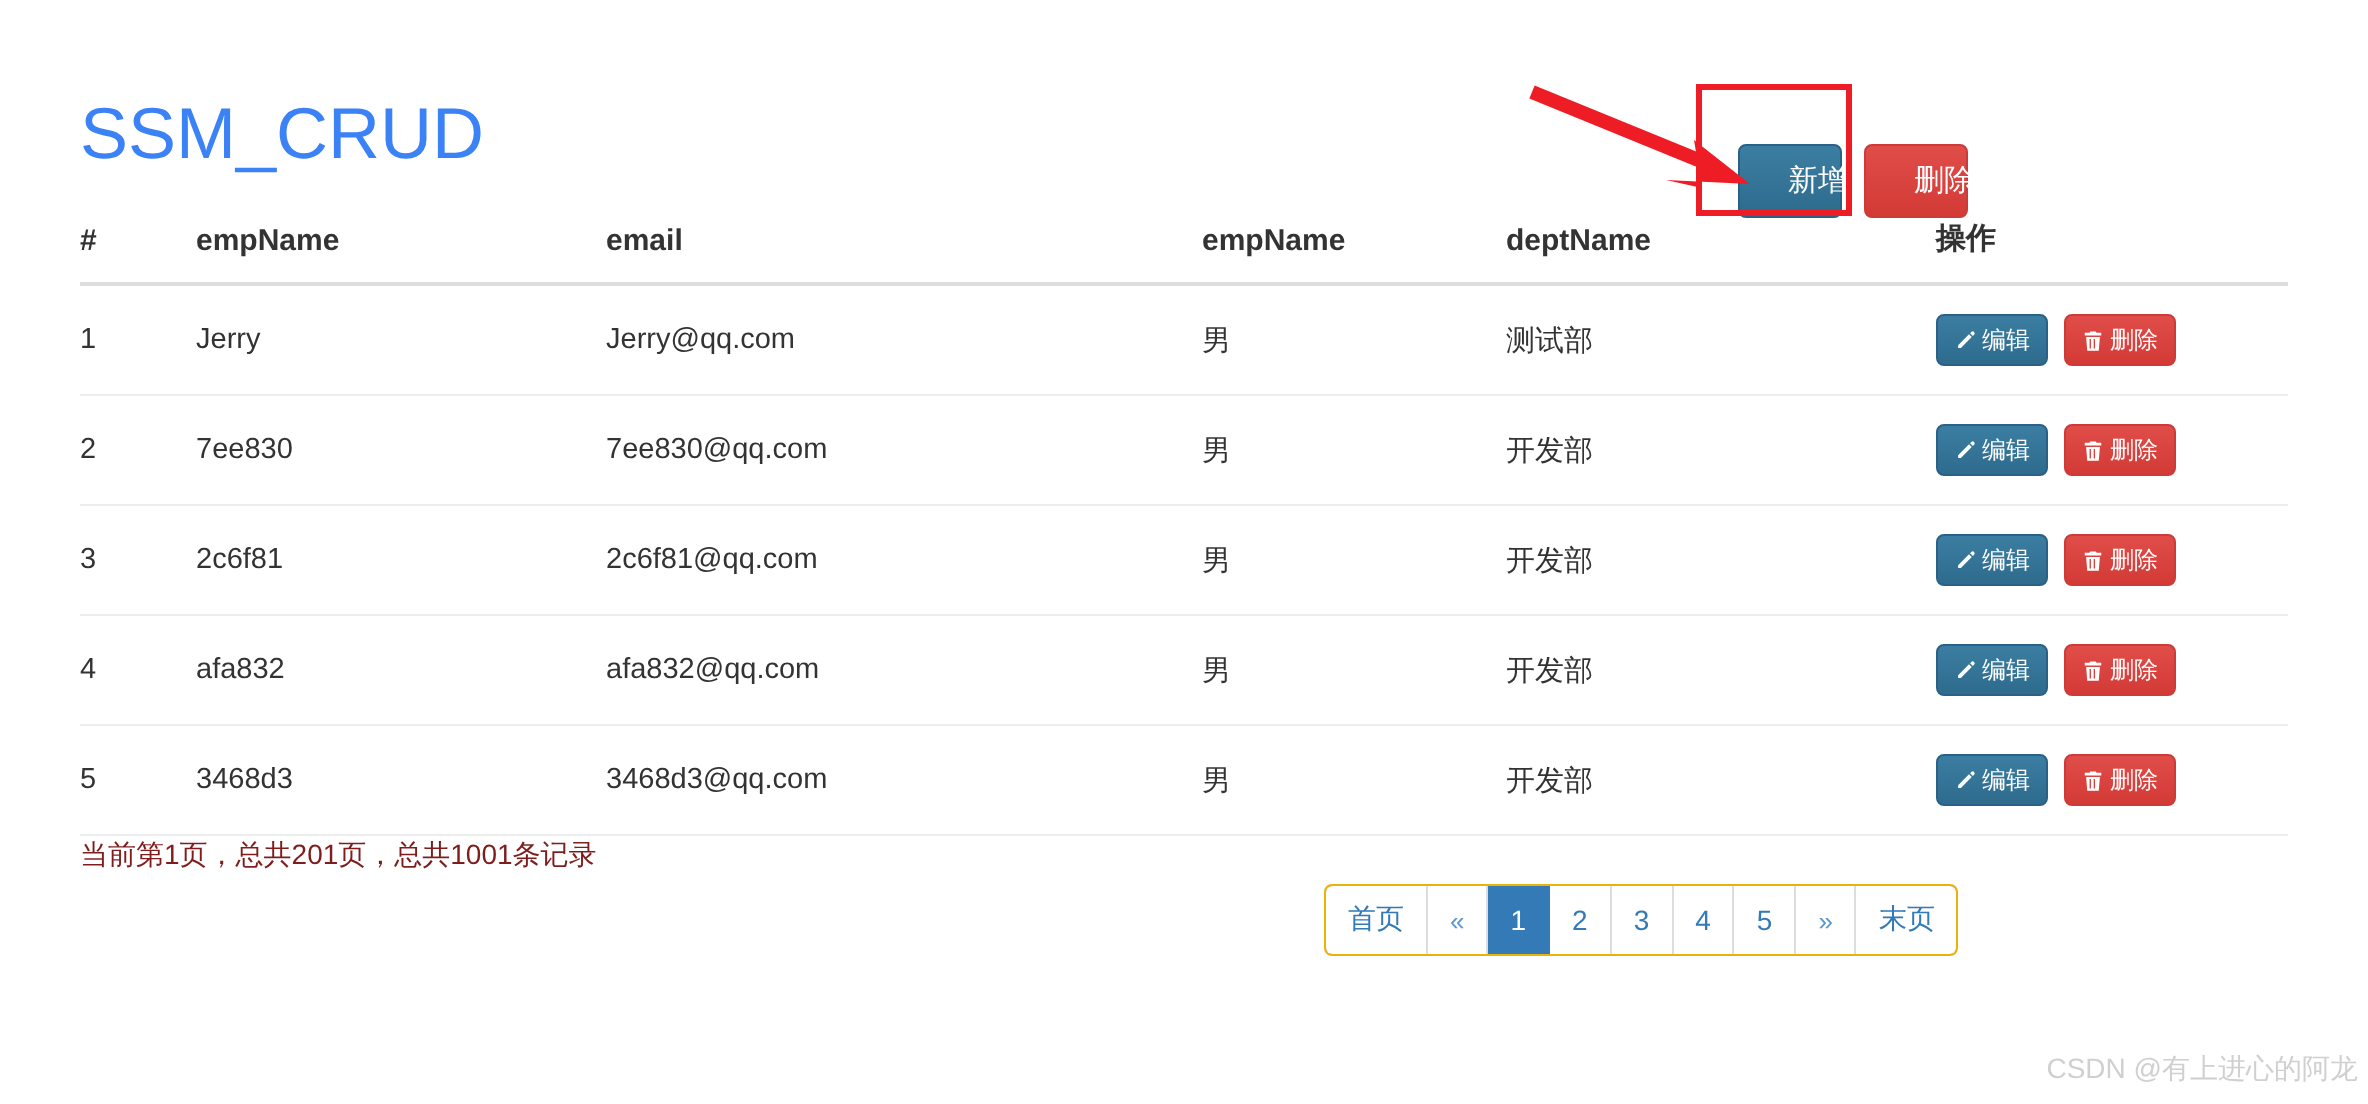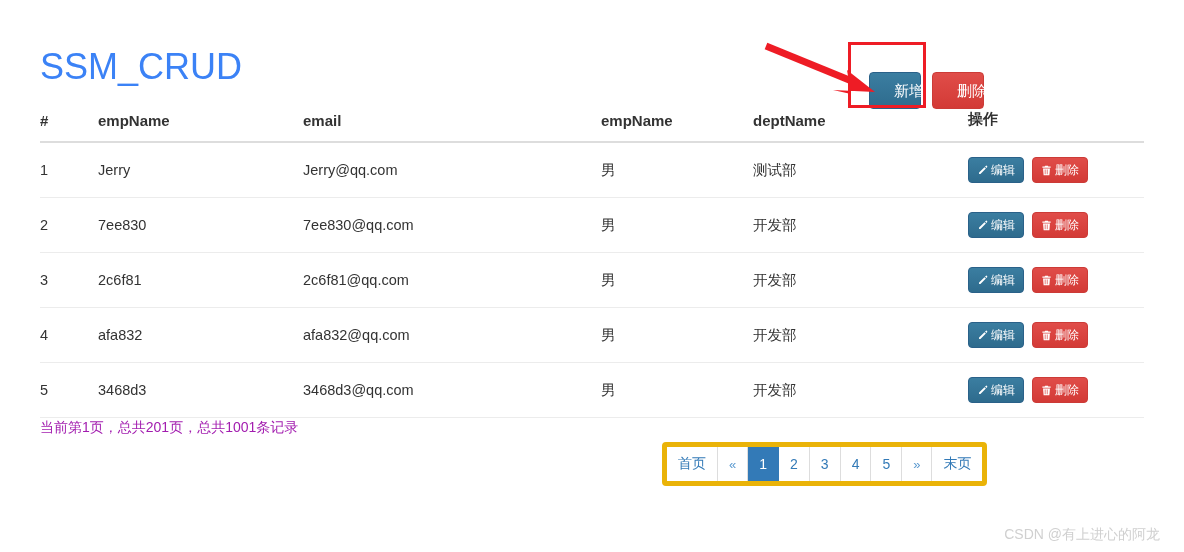--- a/index.html
+++ b/index.html
@@ -139,33 +139,33 @@
   }
   .btn-sm + .btn-sm { margin-left: 8px; }
   .icon-svg { display: block; }
 
   
   .page-info {
     position: absolute;
     left: 40px;
     top: 419px;
     font-size: 14px;
-    color: #a21caf;
+    color: #7f1d1d;
     white-space: nowrap;
   }
 
   
   .pagination {
     position: absolute;
     left: 662px;
     top: 442px;
     display: flex;
     border-radius: 4px;
     overflow: hidden;
-    border: 5px solid #eab308;
+    border: 1px solid #eab308;
     background: #c2410c;
   }
   .pg-item {
     min-width: 30px;
     height: 34px;
     padding: 0 11px;
     display: flex;
     align-items: center;
     justify-content: center;
     font-size: 14px;
@@ -180,21 +180,21 @@
   .pg-item.active {
     background: #337ab7;
     color: #ffffff;
     border-right-color: #337ab7;
   }
   .pg-item.sym { color: #5b9ad0; font-size: 13px; }
 
   
   .watermark {
     position: absolute;
-    right: 24px;
+    right: 5px;
     bottom: 8px;
     font-size: 14px;
     color: #d0d0d0;
     white-space: nowrap;
     user-select: none;
   }
 </style>
 </head>
 <body>
 

